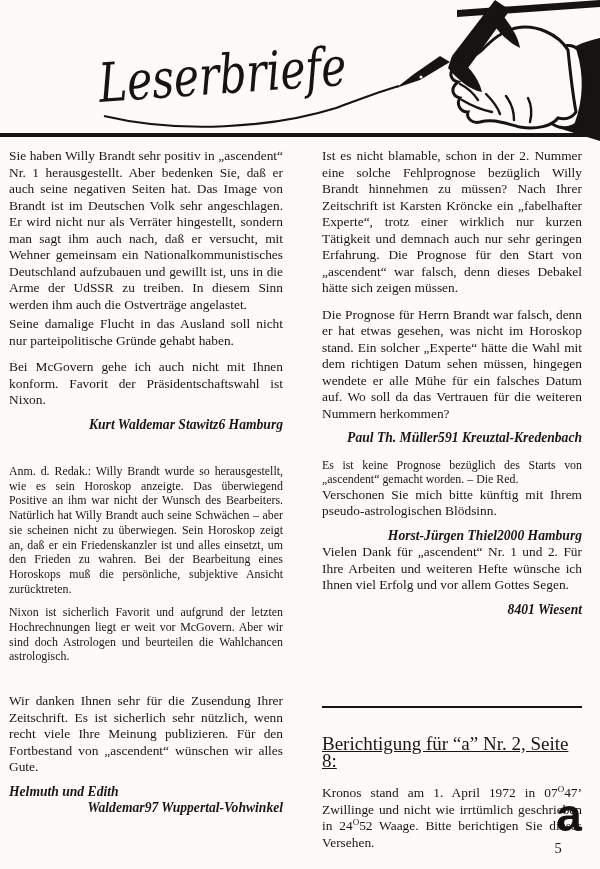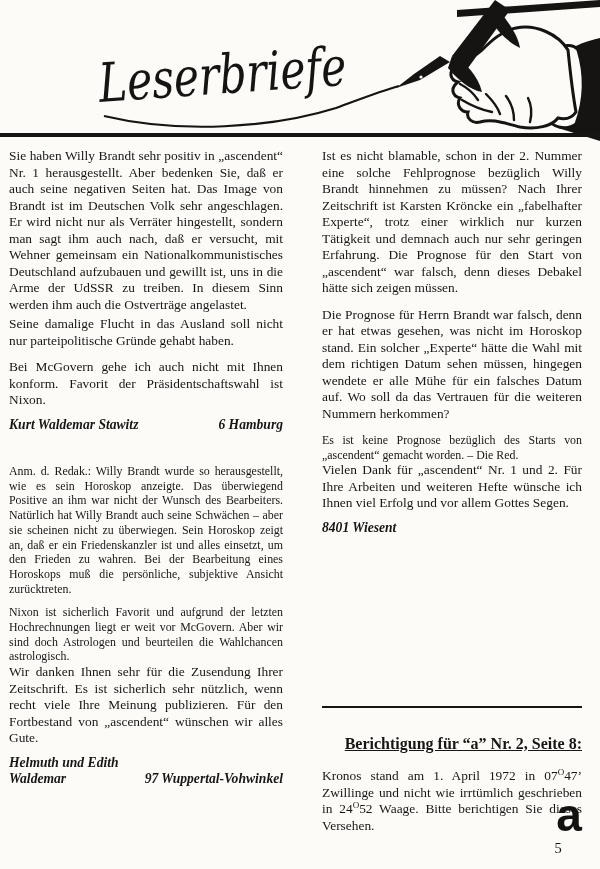--- a/index.html
+++ b/index.html
@@ -16,40 +16,40 @@
 
   .col { position:absolute; text-align:justify; }
   .col-left  { left:9px;  top:148px; width:274px; }
   .col-right { left:322px; top:148px; width:260px; }
 
   .col p { margin:0; font-size:13.4px; line-height:16.5px; }
   .mt-sm { margin-top:3px !important; }
   .mt-md { margin-top:10px !important; }
 
   .sig {
-    display:flex; justify-content:space-between;
+    display:flex; justify-content:flex-end;
     font-style:italic; font-weight:bold; font-size:13.6px; line-height:16.5px;
   }
   .sig-l1 { font-style:italic; font-weight:bold; font-size:13.6px; line-height:16.5px; }
   .mt-sig { margin-top:8px; }
 
   .note { margin-top:31px; }
   .note p { font-size:11.9px; line-height:14.7px; }
   .note .p2 { margin-top:9px; }
-  .letter2 { }
+  .letter2 { margin-top:29px; }
   .note2 { margin-top:11px; }
   .letter4 { margin-top:26px; }
   .letter5 { margin-top:13px; }
 
   .correction {
     position:absolute; left:322px; top:735px; width:260px; text-align:justify;
   }
   .correction-heading {
-    font-size:16px; line-height:17px; font-weight:bold;
-    text-decoration:underline; text-align:right;
+    font-size:19px; line-height:17px; font-weight:normal;
+    text-decoration:underline; text-align:left;
   }
   .correction-body { font-size:13.4px; line-height:16.5px; margin-top:16px; }
   .correction-body sup { font-size:9px; line-height:0; }
 
   .logo-a {
     position:absolute; left:548px; top:793px; width:40px;
     font-family:"Liberation Sans", sans-serif; font-weight:bold;
     font-size:46px; line-height:44px; color:#131211;
     letter-spacing:-2px; text-align:center;
   }
@@ -125,27 +125,36 @@
         <span>Waldemar</span>
         <span>97 Wuppertal-Vohwinkel</span>
       </div>
     </section>
   </div>
 
   <div class="col col-right">
     <section>
       <p>Ist es nicht blamable, schon in der 2. Nummer eine solche Fehlprognose bezüglich Willy Brandt hinnehmen zu müssen? Nach Ihrer Zeitschrift ist Karsten Kröncke ein „fabelhafter Experte“, trotz einer wirklich nur kurzen Tätigkeit und demnach auch nur sehr geringen Erfahrung. Die Prognose für den Start von „ascendent“ war falsch, denn dieses Debakel hätte sich zeigen müssen.</p>
       <p class="mt-md">Die Prognose für Herrn Brandt war falsch, denn er hat etwas gesehen, was nicht im Horoskop stand. Ein solcher „Experte“ hätte die Wahl mit dem richtigen Datum sehen müssen, hingegen wendete er alle Mühe für ein falsches Datum auf. Wo soll da das Vertrauen für die weiteren Nummern herkommen?</p>
+      <div class="sig mt-sig">
+        <span>Paul Th. Müller</span>
+        <span>591 Kreuztal-Kredenbach</span>
+      </div>
     </section>
 
     <section class="note note2">
       <p>Es ist keine Prognose bezüglich des Starts von „ascendent“ gemacht worden. – Die Red.</p>
     </section>
 
     <section>
+      <p class="letter4">Verschonen Sie mich bitte künftig mit Ihrem pseudo-astrologischen Blödsinn.</p>
+      <div class="sig mt-sig">
+        <span>Horst-Jürgen Thiel</span>
+        <span>2000 Hamburg</span>
+      </div>
     </section>
 
     <section>
       <p class="letter5">Vielen Dank für „ascendent“ Nr. 1 und 2. Für Ihre Arbeiten und weiteren Hefte wünsche ich Ihnen viel Erfolg und vor allem Gottes Segen.</p>
       <div class="sig mt-sig">
         <span>8401 Wiesent</span>
       </div>
     </section>
   </div>
 

